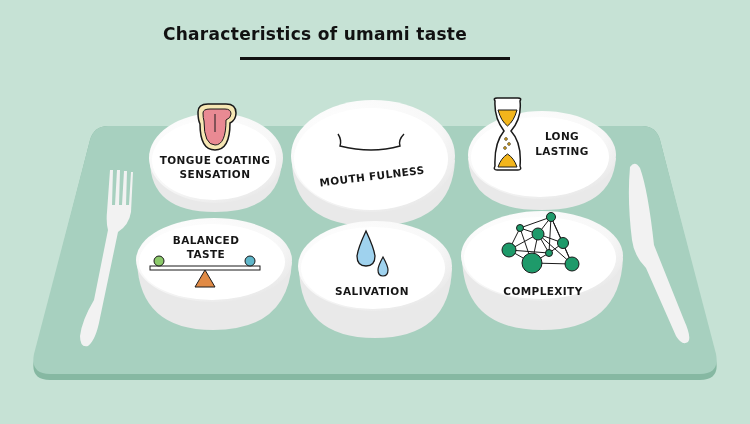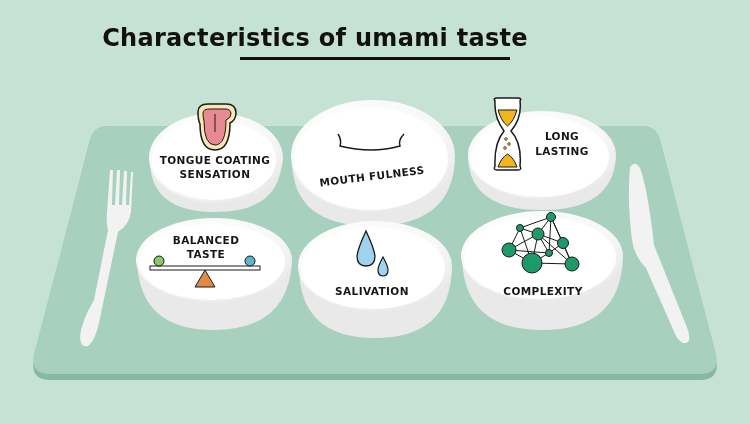--- a/index.html
+++ b/index.html
@@ -4,21 +4,21 @@
   <style>
     html, body { margin: 0; padding: 0; }
     body {
       width: 750px; height: 424px; overflow: hidden;
       background: #c6e2d5;
       font-family: "DejaVu Sans", sans-serif;
       position: relative;
     }
     .title {
       position: absolute; left: 0; top: 24px; width: 630px;
-      text-align: center; font-size: 24px; font-weight: bold;
+      text-align: center; font-size: 17px; font-weight: bold;
       color: #111; letter-spacing: 0.3px;
     }
     .title-rule {
       position: absolute; left: 240px; top: 57px; width: 270px; height: 3px;
       background: #111;
     }
     svg.scene { position: absolute; left: 0; top: 0; }
     .bowl-label {
       font-family: "DejaVu Sans", sans-serif; font-weight: bold;
       font-size: 10.5px; fill: #161616; letter-spacing: 0.4px;

